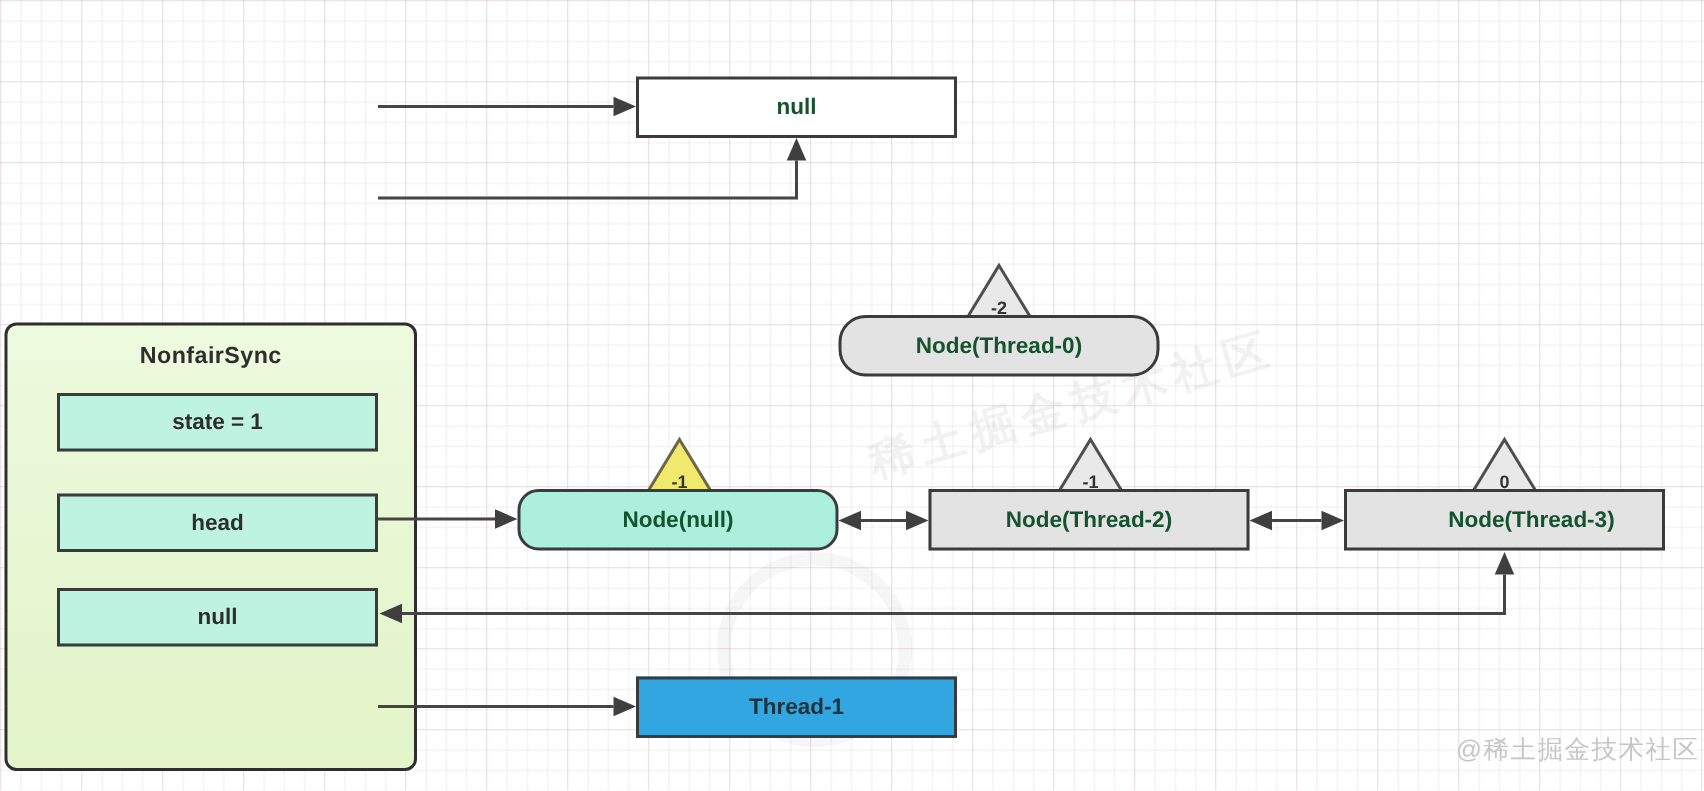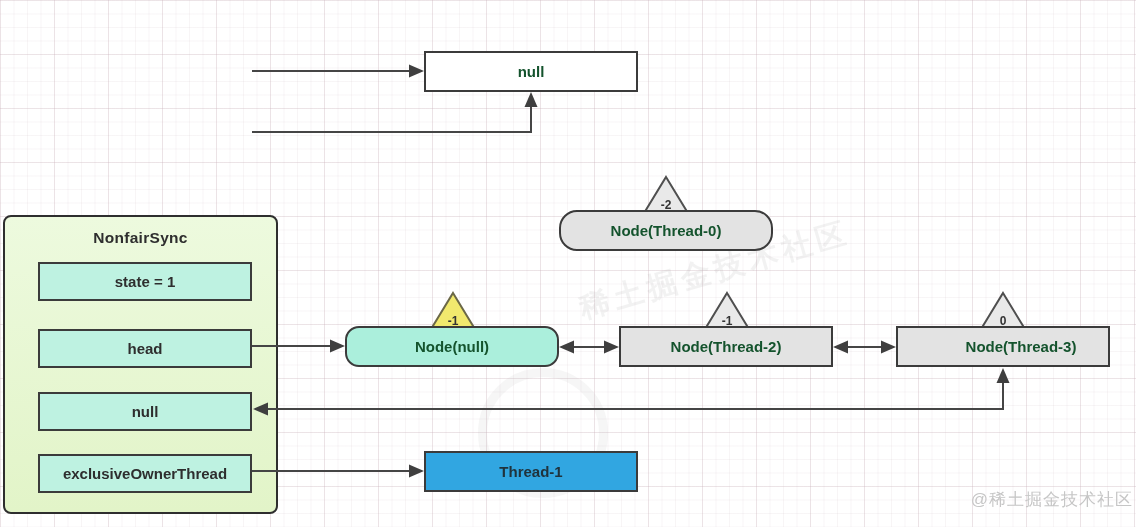--- a/index.html
+++ b/index.html
@@ -78,23 +78,20 @@
   <div class="container nonfair">
     <div class="ctitle">NonfairSync</div>
     <div class="field" style="top:45px;">
       <span>state = 1</span>
     </div>
     <div class="field" style="top:112px;">
       <span>head</span>
     </div>
     <div class="field" style="top:175px;">
       <span>null</span>
-    </div>
-    <div class="field" style="top:237px;">
-      <span>exclusiveOwnerThread</span>
     </div>
   </div>
 
   <div class="box null-box">
     <span>null</span>
   </div>
 
   <div class="box thread-box">
     <span>Thread-1</span>
   </div>

